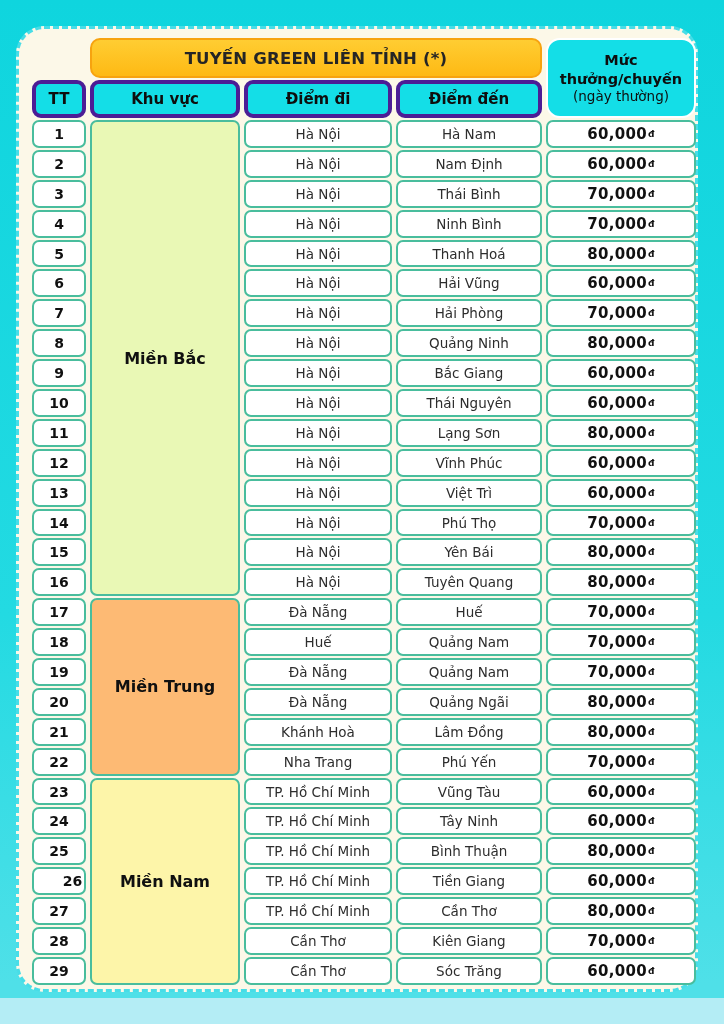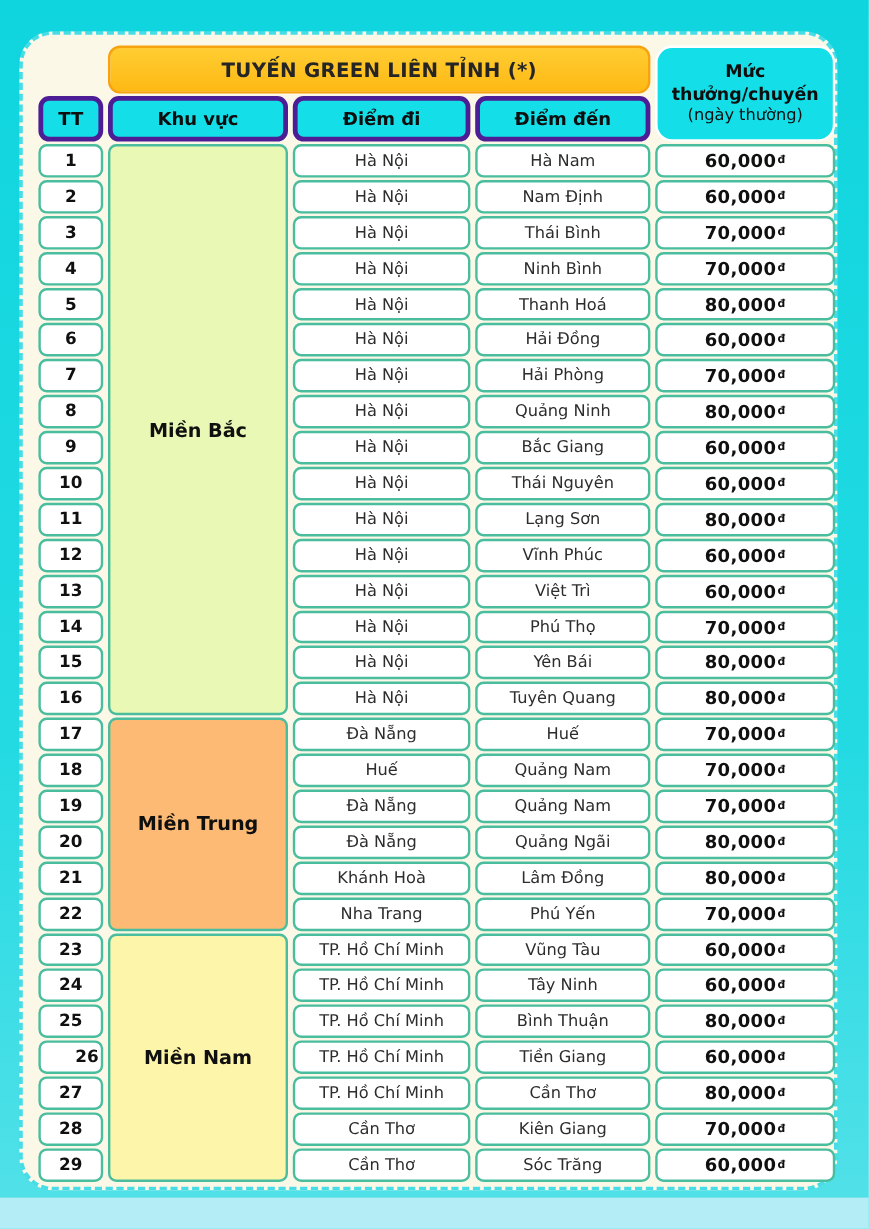--- a/index.html
+++ b/index.html
@@ -96,21 +96,21 @@
   <div class="cell to-cell" style="grid-area: 6 / 4;">Ninh Bình</div>
   <div class="cell price-cell" style="grid-area: 6 / 5;">70,000<sup>đ</sup></div>
 
   <div class="cell tt-cell" style="grid-area: 7 / 1;">5</div>
   <div class="cell from-cell" style="grid-area: 7 / 3;">Hà Nội</div>
   <div class="cell to-cell" style="grid-area: 7 / 4;">Thanh Hoá</div>
   <div class="cell price-cell" style="grid-area: 7 / 5;">80,000<sup>đ</sup></div>
 
   <div class="cell tt-cell" style="grid-area: 8 / 1;">6</div>
   <div class="cell from-cell" style="grid-area: 8 / 3;">Hà Nội</div>
-  <div class="cell to-cell" style="grid-area: 8 / 4;">Hải Đồng</div>
+  <div class="cell to-cell" style="grid-area: 8 / 4;">Hải Vũng</div>
   <div class="cell price-cell" style="grid-area: 8 / 5;">60,000<sup>đ</sup></div>
 
   <div class="cell tt-cell" style="grid-area: 9 / 1;">7</div>
   <div class="cell from-cell" style="grid-area: 9 / 3;">Hà Nội</div>
   <div class="cell to-cell" style="grid-area: 9 / 4;">Hải Phòng</div>
   <div class="cell price-cell" style="grid-area: 9 / 5;">70,000<sup>đ</sup></div>
 
   <div class="cell tt-cell" style="grid-area: 10 / 1;">8</div>
   <div class="cell from-cell" style="grid-area: 10 / 3;">Hà Nội</div>
   <div class="cell to-cell" style="grid-area: 10 / 4;">Quảng Ninh</div>

